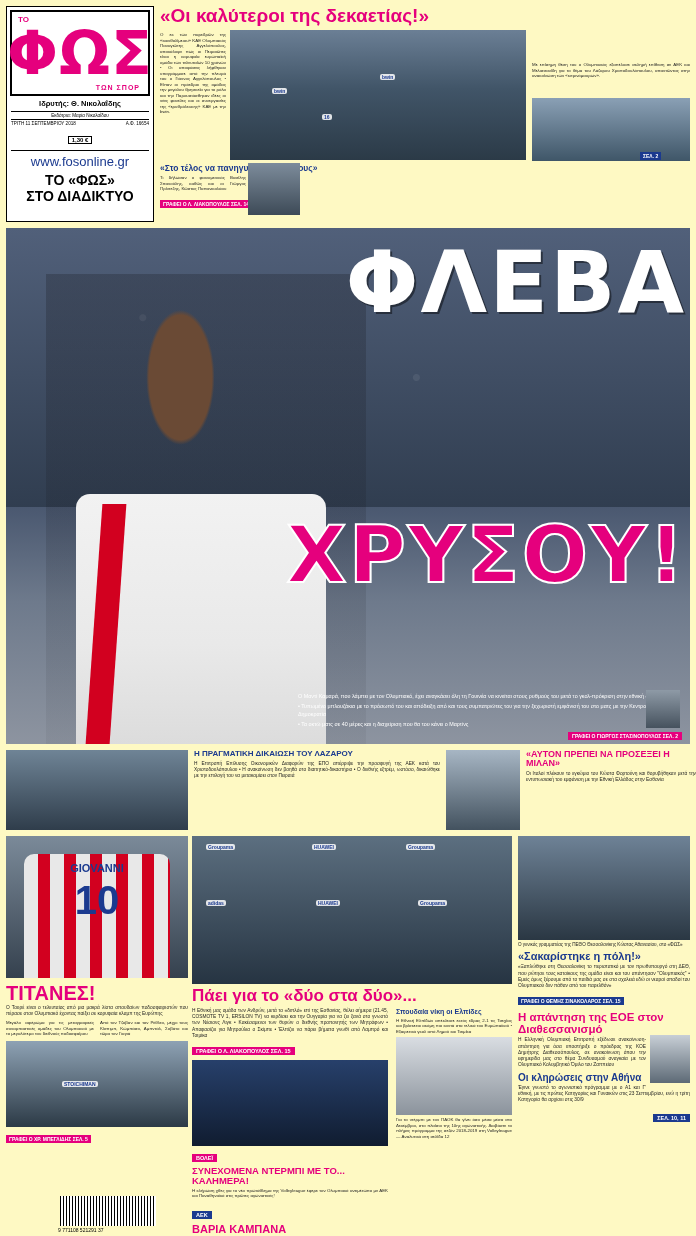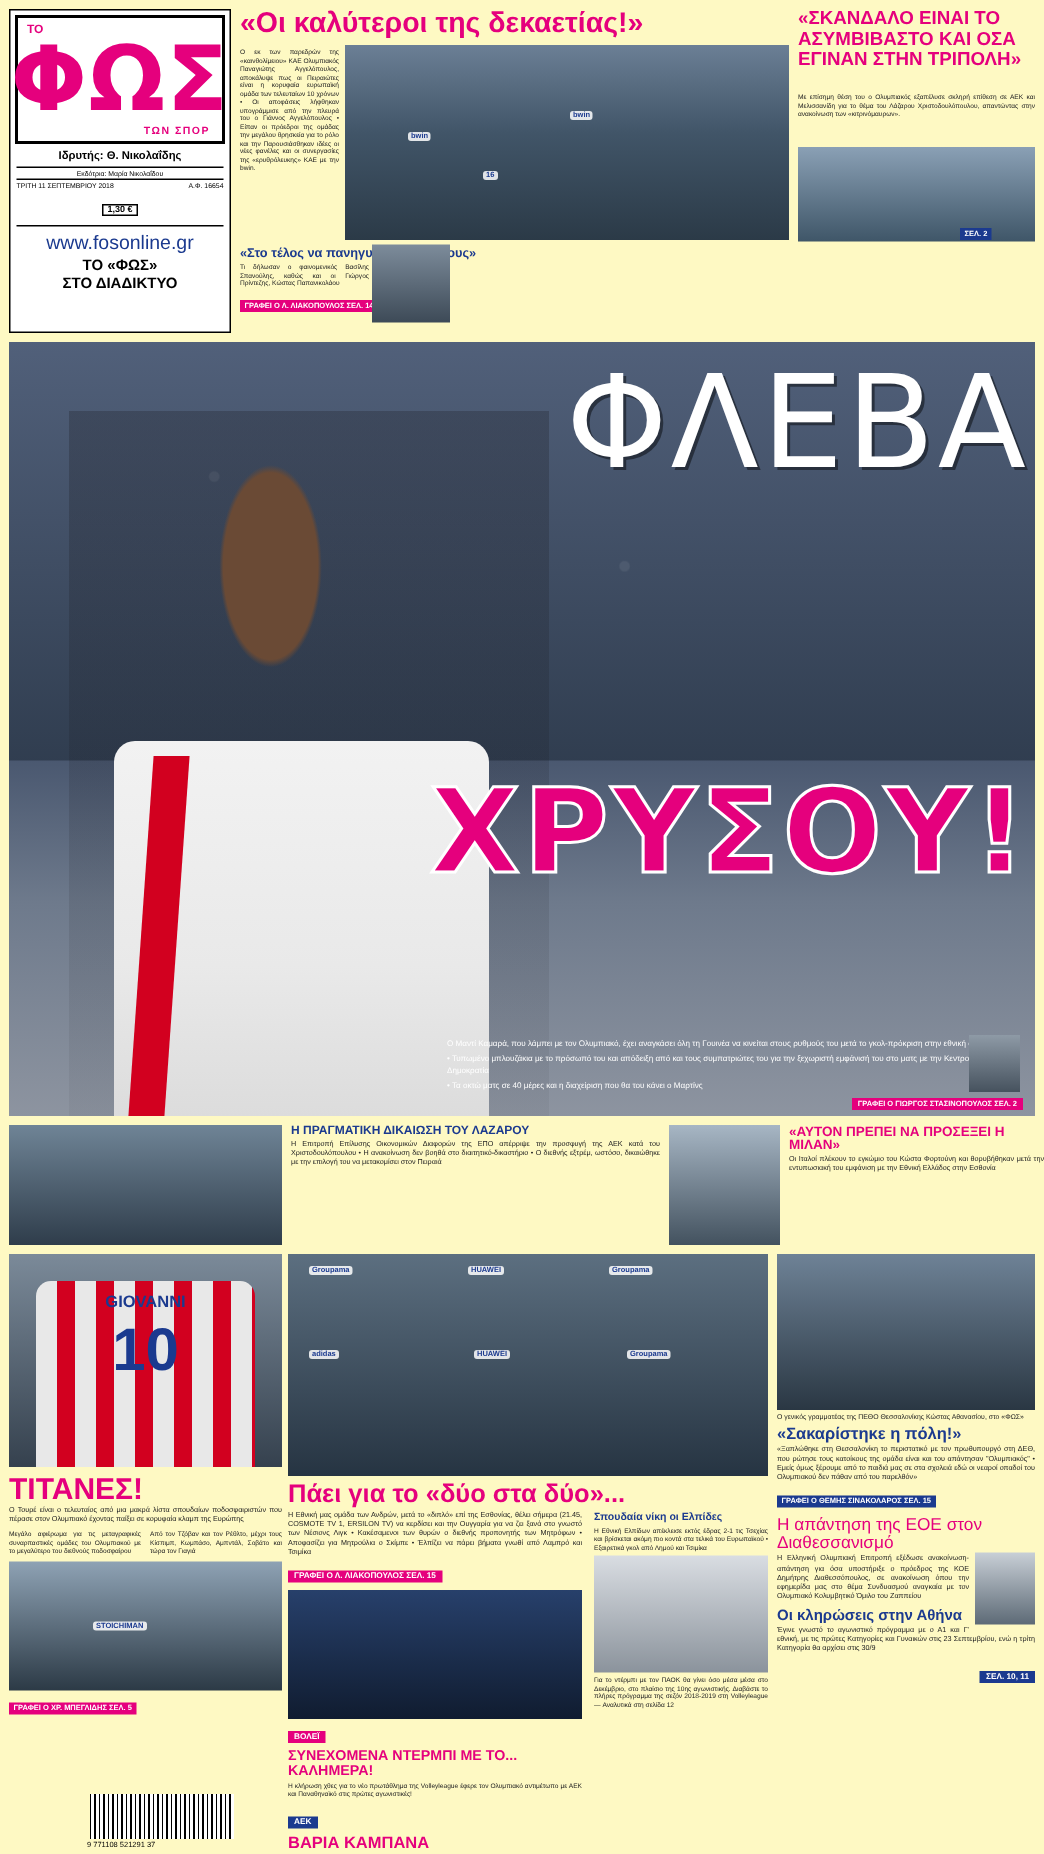--- a/index.html
+++ b/index.html
@@ -53,21 +53,21 @@
   }
   .price-box {
     float: right; border: 1px solid #000; padding: 0 3px; font-size: 6px; font-weight: bold;
   }
   .site {
     margin: 4px 4px 0 4px; text-align: center;
     font-size: 13px; font-weight: normal; color: #1b3a8f;
     border-top: 1px solid #000; padding-top: 3px;
   }
   .site-sub {
-    text-align: center; font-size: 10px; font-weight: bold; color: #000; line-height: 1.15;
+    text-align: center; font-size: 14px; font-weight: bold; color: #000; line-height: 1.15;
     margin-top: 3px;
   }
   .site-sub .l2 { color: #000; }
 
   
   .tophead1 {
     position: absolute; left: 160px; top: 6px; width: 366px;
     font-size: 19px; font-weight: bold; color: #e5007d; line-height: 1.05;
   }
   .tophead2 {
@@ -123,21 +123,21 @@
     background: linear-gradient(180deg,#f2f2f2 0%,#e9e9e9 60%,#dcdcdc 100%);
     border-radius: 14px 14px 0 0;
   }
   .hero-stripe {
     position: absolute; left: 88px; bottom: 0; width: 24px; height: 240px;
     background: #d2001f; transform: skewX(-4deg);
   }
   .hero-word1 {
     position: absolute; left: 230px; top: 14px; width: 450px;
     text-align: right;
-    font-size: 86px; font-weight: normal; color: #ffffff; line-height: .95;
+    font-size: 86px; font-weight: bold; color: #ffffff; line-height: .95;
     letter-spacing: 2px;
     text-shadow: 2px 2px 0 rgba(0,0,0,.45);
     font-family: "DejaVu Sans", sans-serif;
   }
   .hero-word2 {
     position: absolute; left: 180px; top: 290px; width: 500px;
     text-align: right;
     font-size: 78px; font-weight: bold; color: #e5007d; line-height: .95;
     letter-spacing: 2px;
     -webkit-text-stroke: 2px #ffffff;
@@ -209,21 +209,21 @@
     background: linear-gradient(180deg,#d9dde2,#8b939c); }
 
   
   .lr { position: absolute; left: 518px; top: 836px; width: 172px; }
   .lr-photo { width: 172px; height: 104px;
     background: linear-gradient(180deg,#6e8296,#2a3743); }
   .lr-cap { font-size: 4.6px; color: #222; margin-top: 2px; line-height: 1.25; }
   .lr-title { font-size: 11px; font-weight: bold; color: #1b3a8f; margin-top: 3px; line-height: 1.05; }
   .lr-by { font-size: 5px; font-weight: bold; color: #fff; background: #1b3a8f;
     padding: 1px 3px; display: inline-block; margin-top: 2px; }
-  .lr-title2 { font-size: 11.5px; font-weight: normal; color: #e5007d; margin-top: 4px; line-height: 1.05; }
+  .lr-title2 { font-size: 11.5px; font-weight: bold; color: #e5007d; margin-top: 4px; line-height: 1.05; }
   .lr-mug { float: right; width: 40px; height: 48px; margin: 0 0 2px 4px;
     background: linear-gradient(180deg,#c8cfd6,#5d6a76); }
   .lr-title3 { font-size: 10px; font-weight: bold; color: #1b3a8f; margin-top: 4px; line-height: 1.05; }
 
   
   .barcode {
     position: absolute; left: 60px; top: 1196px; width: 96px; height: 30px;
     background: repeating-linear-gradient(90deg,#000 0 1px,#fff 1px 3px);
   }
   .barcode-num { position: absolute; left: 58px; top: 1227px; font-size: 5px; color: #000; }
@@ -253,21 +253,20 @@
       <span class="price-box" style="float:none;display:inline-block;">1,30 €</span>
     </div>
     <div class="site">www.fosonline.gr</div>
     <div class="site-sub">
       <div>ΤΟ «ΦΩΣ»</div>
       <div class="l2">ΣΤΟ ΔΙΑΔΙΚΤΥΟ</div>
     </div>
   </div>
 
   <div class="tophead1">«Οι καλύτεροι της δεκαετίας!»</div>
-  <div class="tophead2">«ΣΚΑΝΔΑΛΟ ΕΙΝΑΙ ΤΟ ΑΣΥΜΒΙΒΑΣΤΟ ΚΑΙ ΟΣΑ ΕΓΙΝΑΝ ΣΤΗΝ ΤΡΙΠΟΛΗ»</div>
 
   <div class="topcol-text tiny">Ο εκ των παρεδρών της «καινθολίμειου» ΚΑΕ Ολυμπιακός Παναγιώτης Αγγελόπουλος, αποκάλυψε πως οι Πειραιώτες είναι η κορυφαία ευρωπαϊκή ομάδα των τελευταίων 10 χρόνων • Οι αποφάσεις λήφθηκαν υπογράμμισε από την πλευρά του ο Γιάννος Αγγελόπουλος • Είπαν οι πρόεδροι της ομάδας την μεγάλου θρησκεία για το ρόλο και την Παρουσιάσθηκαν ιδέες οι νέες φανέλες και οι συνεργασίες της «ερυθρόλευκης» ΚΑΕ με την bwin.</div>
 
   <div class="topphoto1">
     <div class="pill" style="left:42px;top:58px;">bwin</div>
     <div class="pill" style="left:150px;top:44px;">bwin</div>
     <div class="pill" style="left:92px;top:84px;">16</div>
   </div>
 
   <div class="toptext2 tiny">Με επίσημη θέση του ο Ολυμπιακός εξαπέλυσε σκληρή επίθεση σε ΑΕΚ και Μελισσανίδη για το θέμα του Λάζαρου Χριστοδουλόπουλου, απαντώντας στην ανακοίνωση των «κιτρινόμαυρων».</div>

